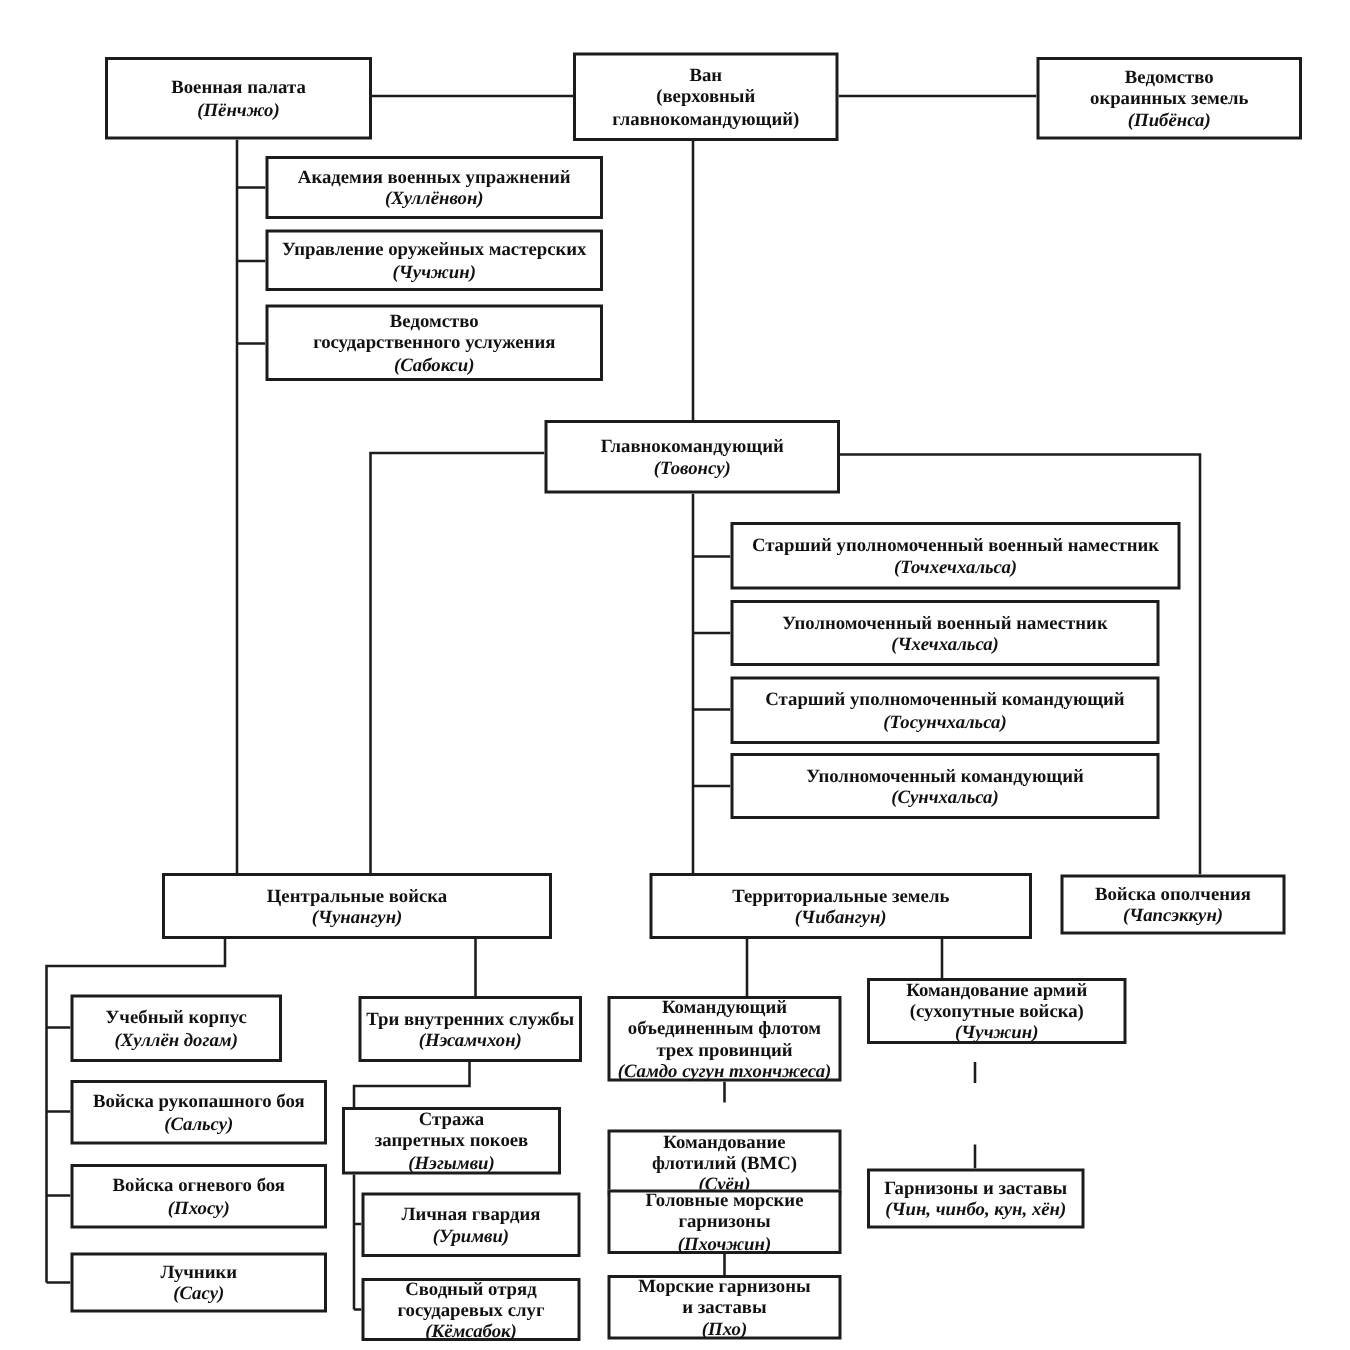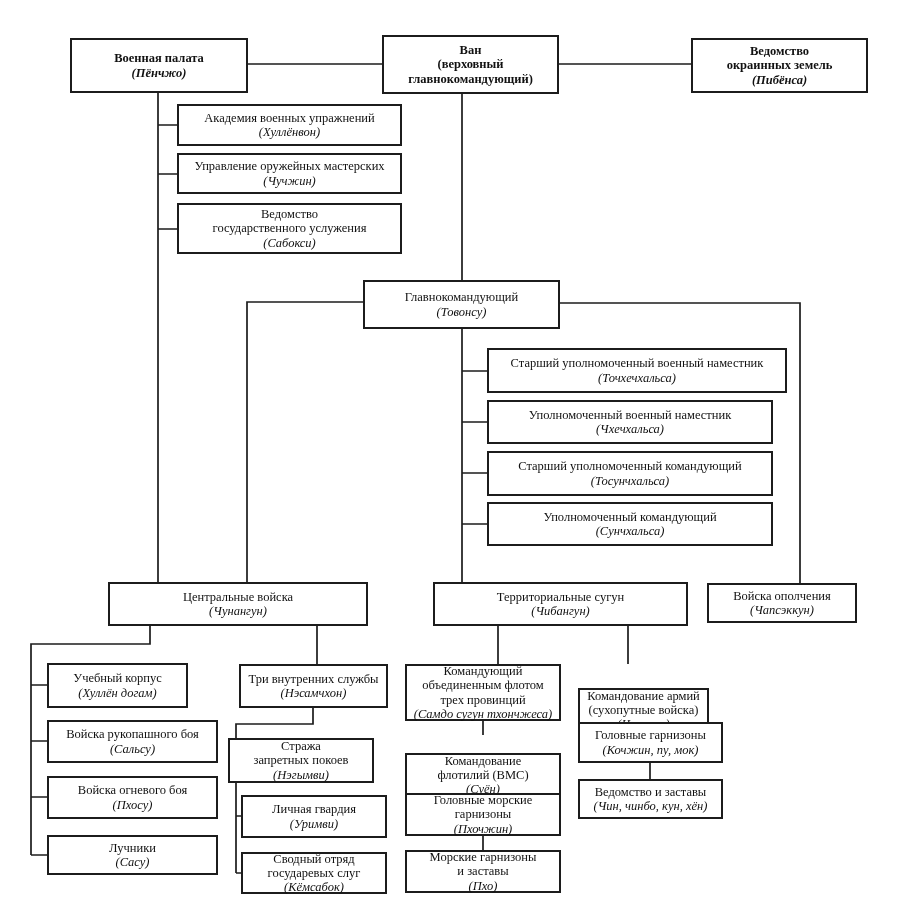--- a/index.html
+++ b/index.html
@@ -6,21 +6,21 @@
   .canvas{
     position:relative;width:900px;height:900px;background:#ffffff;
     font-family:"Liberation Serif", serif;color:#111;overflow:hidden;margin-top:16px;
   }
   .wires{position:absolute;left:0;top:0;width:900px;height:900px;}
   .box{
     position:absolute;box-sizing:border-box;
     border:2px solid #1c1c1c;background:#ffffff;
     display:flex;flex-direction:column;align-items:center;justify-content:center;
     text-align:center;font-size:12.5px;line-height:1.14;
-    white-space:pre-line;padding:1px 3px;
+    white-space:pre-line;padding:1px 3px;font-weight:bold;
   }
   .box .rom{font-style:italic;}
   .box.bold{font-weight:bold;}
 </style>
 </head>
 <body>
 
 <div class="canvas">
 
   <svg class="wires" width="900" height="900" viewBox="0 0 900 900" fill="none" stroke="#1c1c1c" stroke-width="1.7">
@@ -83,21 +83,21 @@
   <div class="box" style="left:487px;top:486px;width:286px;height:44px">
     <span class="title">Уполномоченный командующий</span>
     <span class="rom">(Сунчхальса)</span>
   </div>
 
   <div class="box" style="left:108px;top:566px;width:260px;height:44px">
     <span class="title">Центральные войска</span>
     <span class="rom">(Чунангун)</span>
   </div>
   <div class="box" style="left:433px;top:566px;width:255px;height:44px">
-    <span class="title">Территориальные сугун</span>
+    <span class="title">Территориальные земель</span>
     <span class="rom">(Чибангун)</span>
   </div>
   <div class="box" style="left:707px;top:567px;width:150px;height:40px">
     <span class="title">Войска ополчения</span>
     <span class="rom">(Чапсэккун)</span>
   </div>
 
   <div class="box" style="left:47px;top:647px;width:141px;height:45px">
     <span class="title">Учебный корпус</span>
     <span class="rom">(Хуллён догам)</span>
@@ -149,27 +149,23 @@
     <span class="title">Головные морские
 гарнизоны</span>
     <span class="rom">(Пхочжин)</span>
   </div>
   <div class="box" style="left:405px;top:834px;width:156px;height:43px">
     <span class="title">Морские гарнизоны
 и заставы</span>
     <span class="rom">(Пхо)</span>
   </div>
 
-  <div class="box" style="left:578px;top:672px;width:131px;height:44px">
+  <div class="box" style="left:578px;top:636px;width:173px;height:44px">
     <span class="title">Командование армий
 (сухопутные войска)</span>
     <span class="rom">(Чучжин)</span>
   </div>
-  <div class="box" style="left:578px;top:706px;width:145px;height:41px">
-    <span class="title">Головные гарнизоны</span>
-    <span class="rom">(Кочжин, пу, мок)</span>
-  </div>
   <div class="box" style="left:578px;top:763px;width:145px;height:40px">
-    <span class="title">Ведомство и заставы</span>
+    <span class="title">Гарнизоны и заставы</span>
     <span class="rom">(Чин, чинбо, кун, хён)</span>
   </div>
 
 </div>
 
 </body></html>

